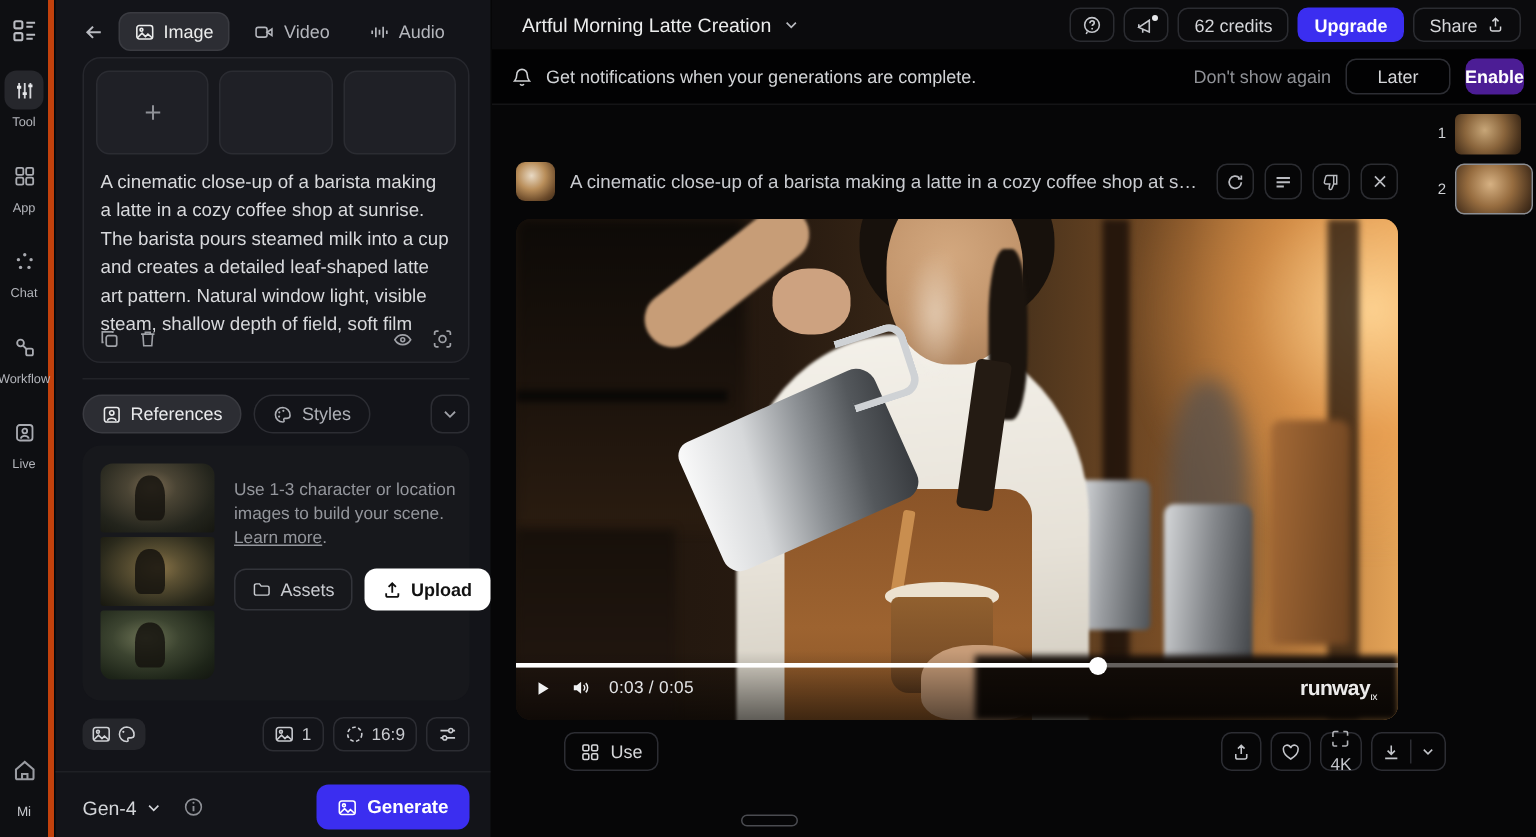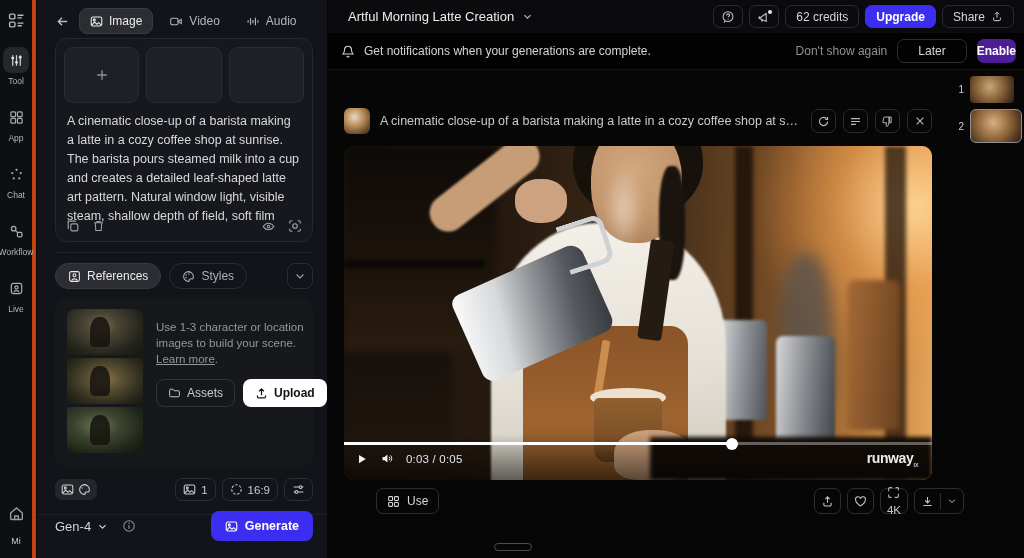--- a/index.html
+++ b/index.html
@@ -68,21 +68,21 @@
   .btn-upload { display:flex; align-items:center; gap:6px; font-size:12px; font-weight:bold; color:#111;
     background:#fff; border:none; padding:6px 12px; border-radius:8px; cursor:pointer; }
 
   .panel-ctrls { position:absolute; left:18px; right:14px; top:478px; display:flex; align-items:center; }
   .mode-pill { display:flex; align-items:center; gap:4px; background:#25262b; border-radius:7px; padding:4px 6px; color:#cfd1d5; }
   .pc-right { margin-left:auto; display:flex; gap:6px; align-items:center; }
   .pc-btn { display:flex; align-items:center; gap:5px; border:1px solid #2c2d33; border-radius:7px;
     padding:4px 7px; font-size:11.5px; color:#c9cbd0; background:transparent; cursor:pointer; }
 
   .panel-footer-divider { position:absolute; left:0; right:0; top:514px; height:1px; background:#1f2025; }
-  .panel-footer { position:absolute; left:18px; right:14px; top:510px; display:flex; align-items:center; height:32px; }
+  .panel-footer { position:absolute; left:18px; right:14px; top:522px; display:flex; align-items:center; height:32px; }
   .model-select { display:flex; align-items:center; gap:6px; font-size:13px; color:#d3d5d9; cursor:pointer; }
   .info-btn { margin-left:14px; color:#8e9096; cursor:pointer; }
   .btn-generate { margin-left:auto; display:flex; align-items:center; gap:7px; background:#3b2ef0; color:#fff;
     font-size:12.5px; font-weight:bold; border:none; border-radius:8px; padding:8px 14px; cursor:pointer; }
 
   
   #main { position:absolute; left:328px; top:0; width:696px; height:558px; background:#060607; }
   .main-header { position:absolute; left:0; top:0; right:0; height:33px; background:#0b0b0d;
     display:flex; align-items:center; padding:0 10px 0 20px; }
   .title-wrap { display:flex; align-items:center; gap:8px; cursor:pointer; }

